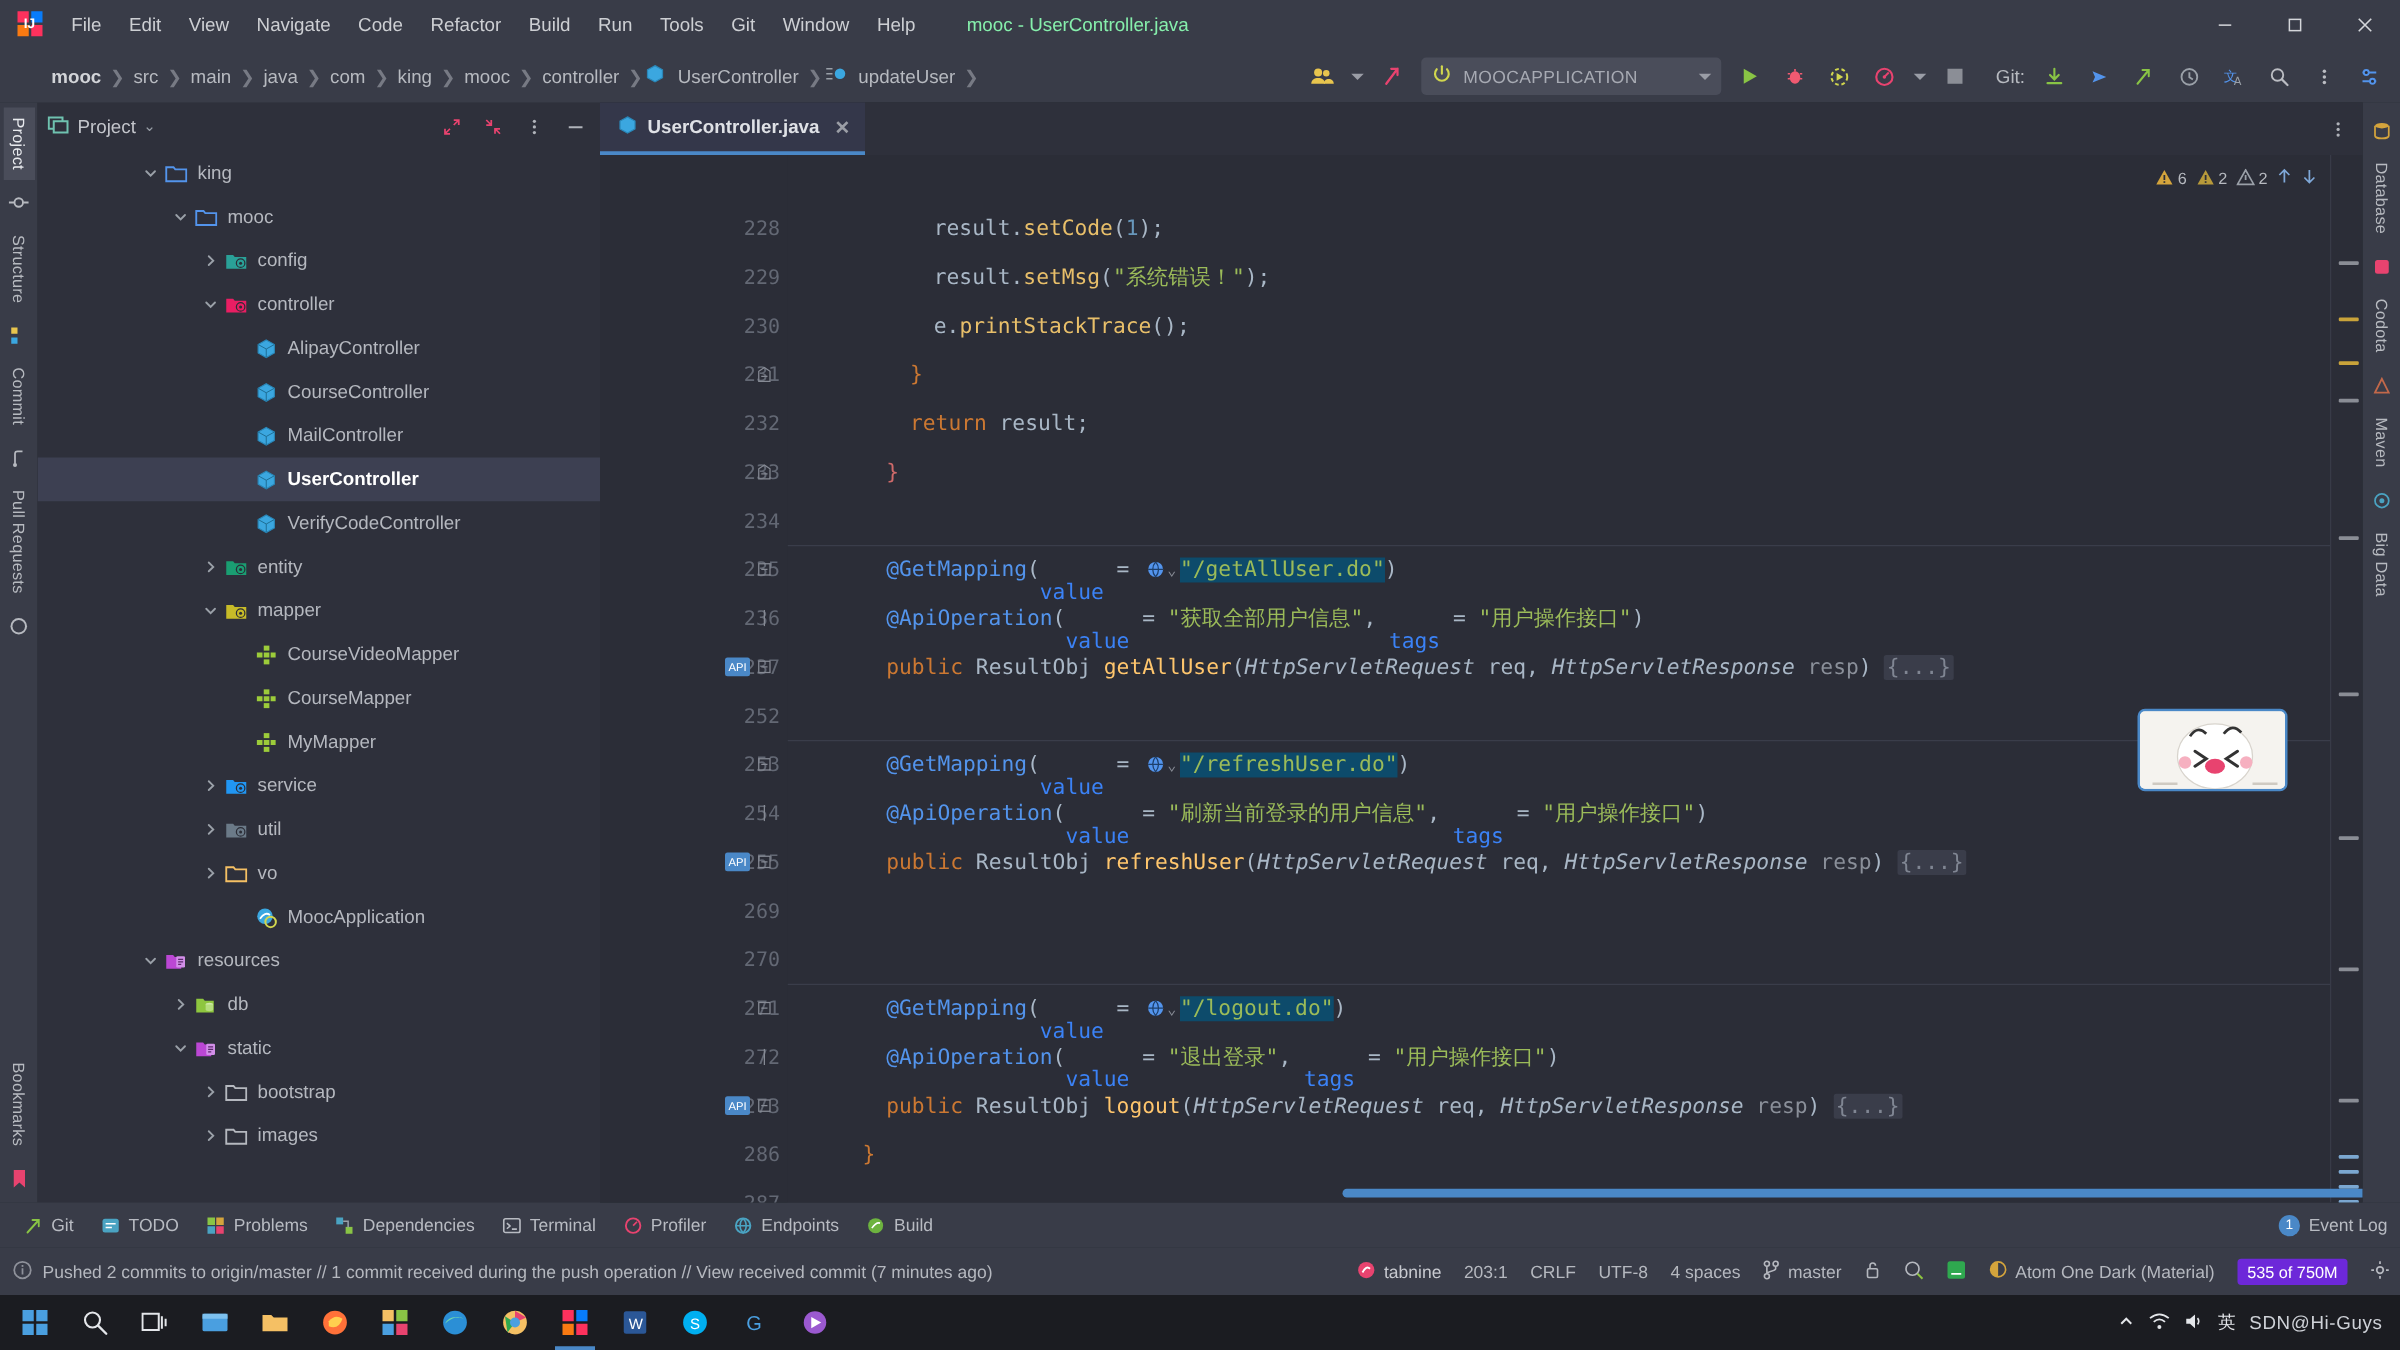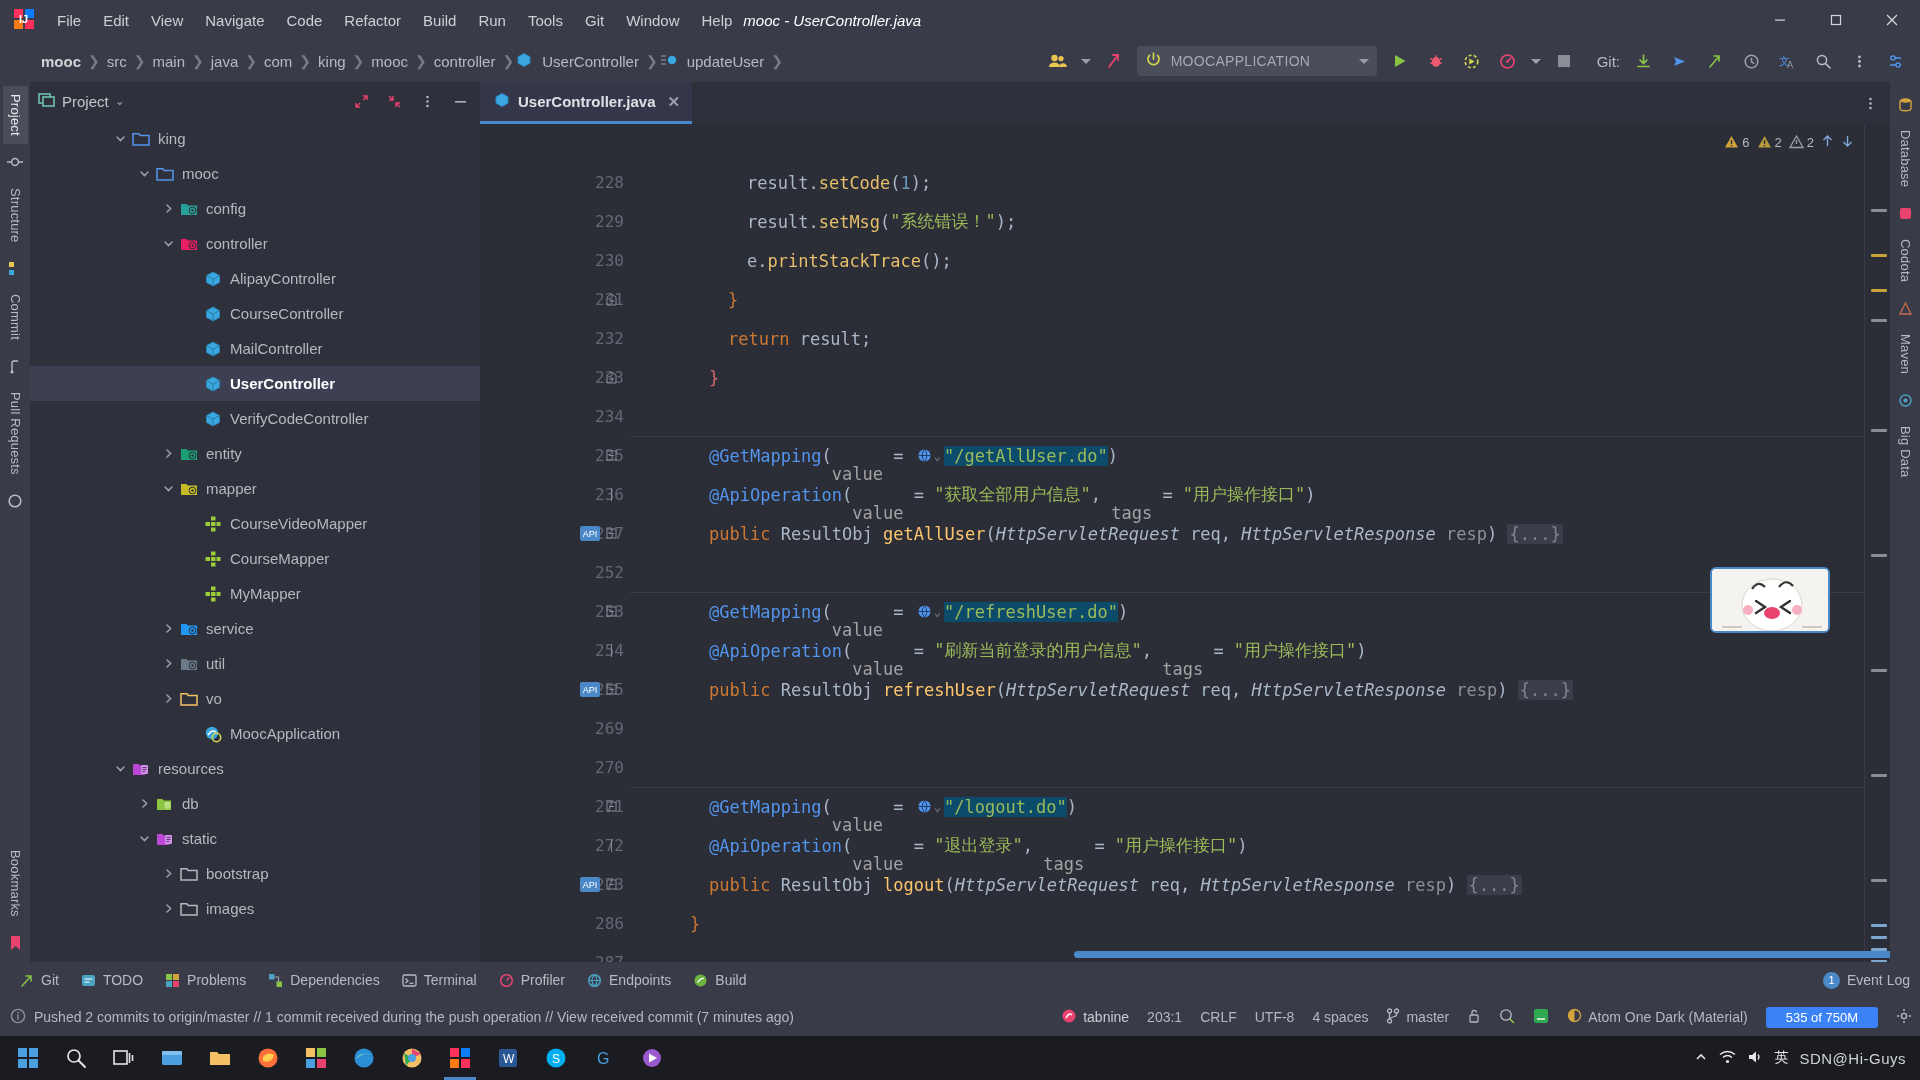--- a/index.html
+++ b/index.html
@@ -19,21 +19,21 @@
     padding:0 6px; flex:0 0 40px; position:relative;
     background:#393c48;
   }
   .ij-logo { width:22px; height:22px; margin:0 10px 0 8px; position:relative; flex:0 0 22px; }
   .ij-logo .sq { position:absolute; width:9px; height:9px; }
   .menu { display:flex; align-items:center; gap:0px; }
   .menu-item {
     padding:4px 11px; font-size:15px; color:#cdcfd3; cursor:default; white-space:nowrap;
     border-radius:3px;
   }
-  .win-title { font-size:15px; color:#ffffff;font-style:italic; }
+  .win-title { margin-left:30px; font-size:15px; color:#86efac; }
   .win-ctrls { position:absolute; right:0; top:0; height:40px; display:flex; }
   .win-btn { width:56px; height:40px; display:flex; align-items:center; justify-content:center; color:#d4d6da; font-size:16px; }
 
   
   .navbar {
     height:42px; background:#393c48; display:flex; align-items:center;
     padding:0 8px 0 36px; flex:0 0 42px; gap:0; position:relative;
   }
   .crumbs { display:flex; align-items:center; font-size:15px; color:#b7bac0; gap:0; }
   .crumb { padding:2px 5px; white-space:nowrap; }
@@ -119,21 +119,21 @@
   .t-type  { color:#a9b7c6; font-style:italic;}
   .t-id    { color:#a9b7c6; }
   .t-meth  { color:#ffc66d; }
   .t-meth2 { color:#e8bf6a; }
   .t-num   { color:#6897bb; }
   .t-punc  { color:#a9b7c6; }
   .t-brace { color:#cc7832; }
   .t-fold  { color:#808693; background:#3a3d4a; border-radius:2px; padding:0 2px;}
   .t-param { color:#8a8f99; }
   .t-red   { color:#cf6a6a; }
-  .t-field { color:#a3a3a3;margin-top:36px; }
+  .t-field { color:#3b82f6;margin-top:36px; }
 
   
   .analyzer {
     width:26px; flex:0 0 26px; background:#2b2d37; position:relative; border-left:1px solid #383b47;
   }
   .an-mark { position:absolute; right:3px; width:16px; height:3px; border-radius:1px;}
   .insp-head {
     position:absolute; top:0; right:0; height:36px; display:flex; align-items:center; gap:7px;
     padding-right:6px; font-size:13px; z-index:6;
   }
@@ -162,21 +162,21 @@
 
   
   .statusbar {
     height:38px; background:#393c48; display:flex; align-items:center; padding:0 8px 0 10px;
     flex:0 0 38px; font-size:14px; color:#b5b8bf; gap:0;
   }
   .sb-msg { display:flex; align-items:center; gap:8px; white-space:nowrap;}
   .sb-right { margin-left:auto; display:flex; align-items:center; gap:18px; white-space:nowrap;}
   .sb-item { color:#b5b8bf; }
   .mem {
-    background:#3b82f6; color:#fff; padding:3px 20px; border-radius:3px; font-size:13px;
+    background:#6d28d9; color:#fff; padding:3px 8px; border-radius:3px; font-size:13px;
   }
 
   
   .taskbar {
     height:44px; background:#1b1c21; display:flex; align-items:center; flex:0 0 44px; padding:0 4px; gap:0;
   }
   .tb-item { width:48px; height:44px; display:flex; align-items:center; justify-content:center; position:relative;}
   .tb-item.active::after{content:"";position:absolute;bottom:0;left:8px;right:8px;height:3px;background:#4a88c7;}
   .tb-right { margin-left:auto; display:flex; align-items:center; gap:11px; padding-right:10px; color:#e4e6ea; font-size:14px;}
   .sq-ico { width:22px;height:22px; }

